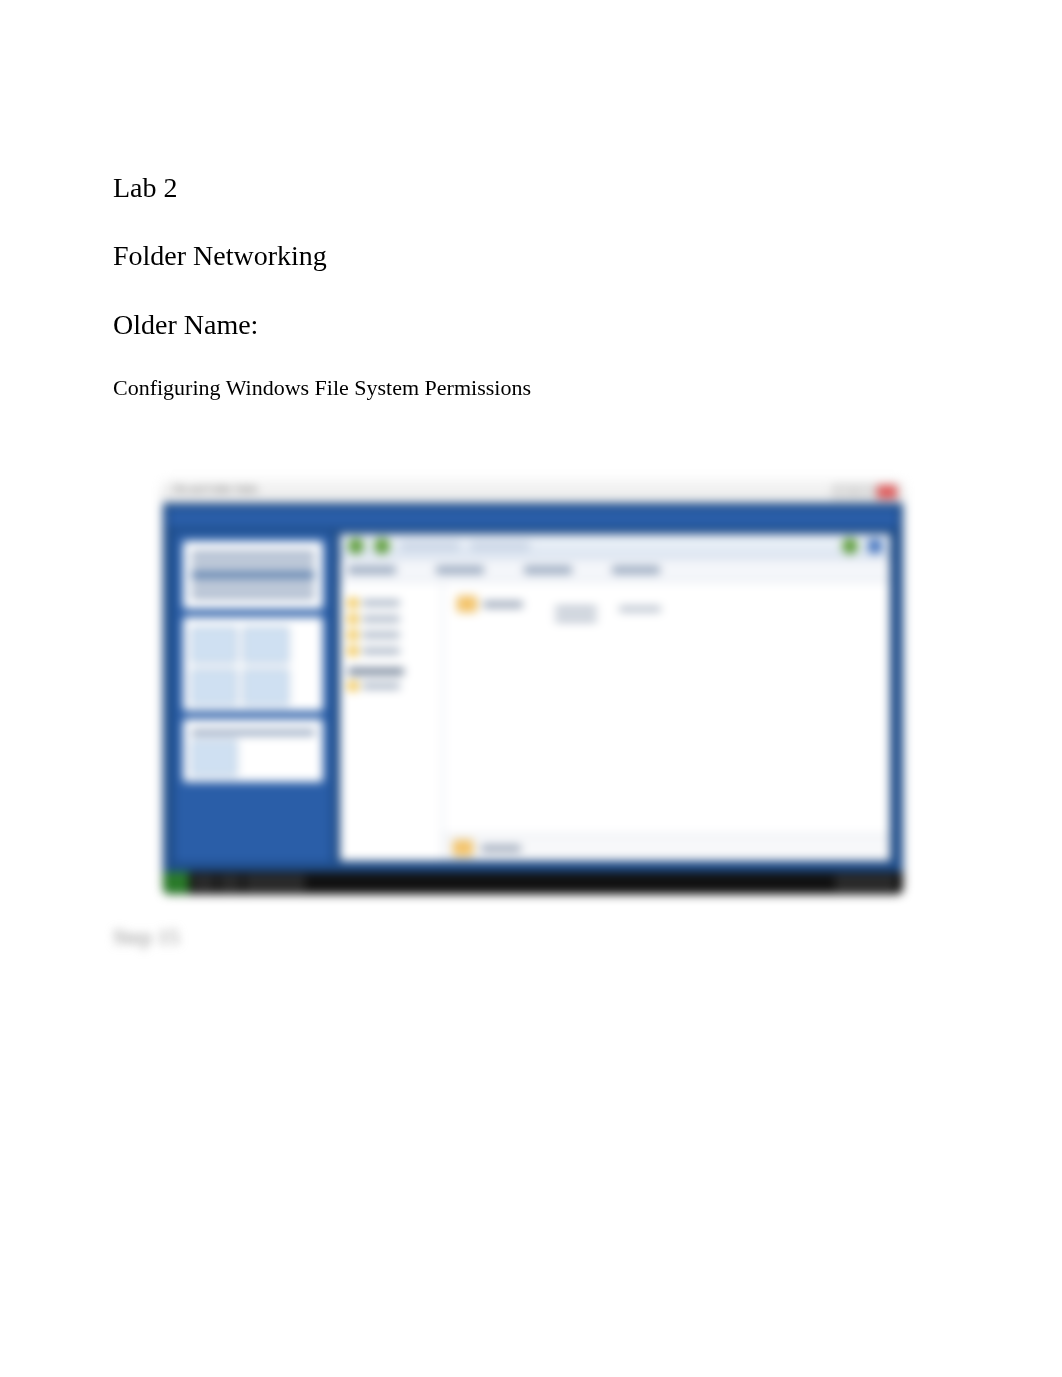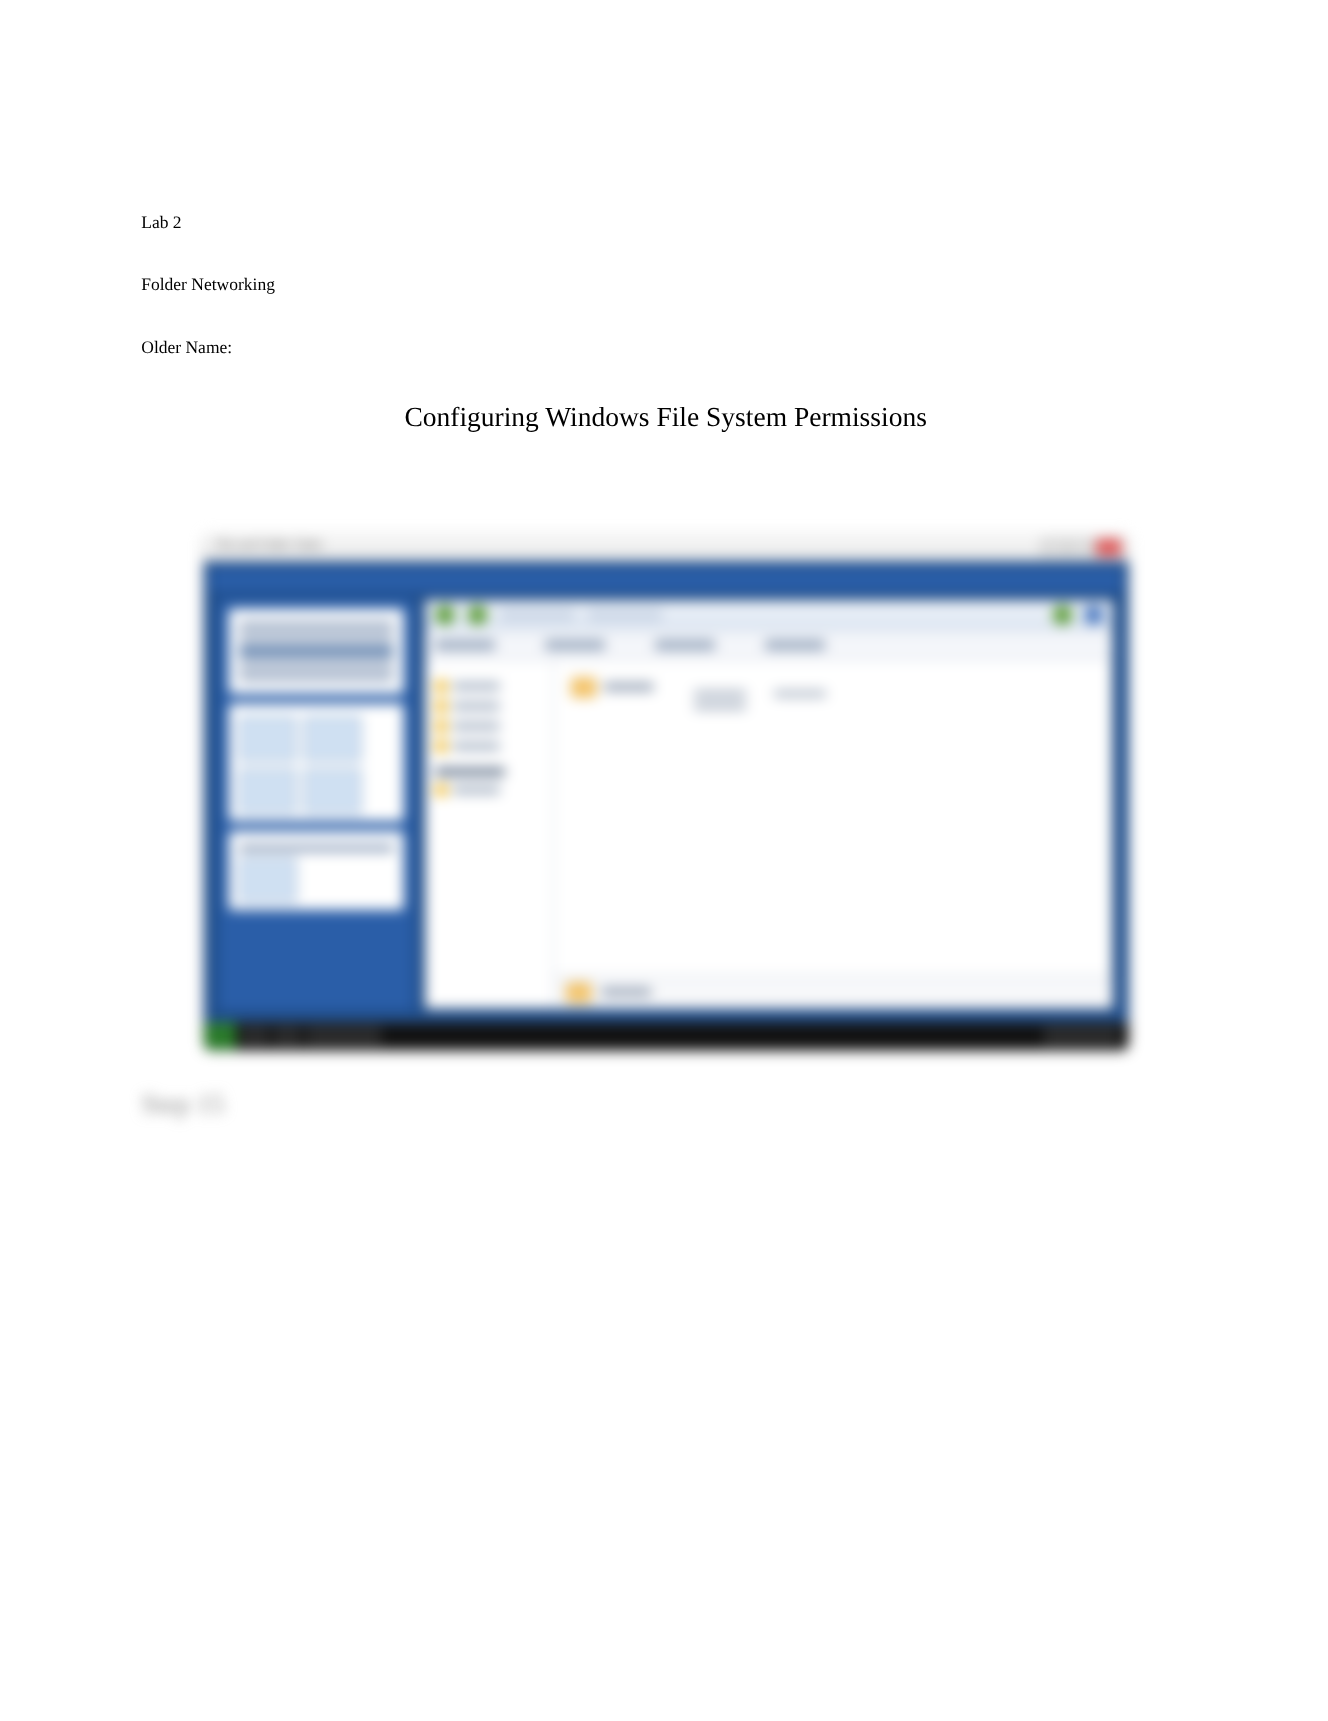--- a/index.html
+++ b/index.html
@@ -1,18 +1,18 @@
 <!DOCTYPE html>
 <html><head>
 <meta charset="utf-8">
 <style>
   html,body{margin:0;padding:0;background:#fff;width:1062px;font-family:"Times New Roman",Times,serif;color:#000}
   .page{width:1062px;height:1377px;position:relative;box-sizing:border-box;padding:170px 110px 0 113px}
-  .para{font-size:14px;line-height:1.3;margin:0 0 32px 0}
-  .centered{font-size:22px;text-align:center;margin:0 0 80px 0}
+  .para{font-size:28px;line-height:1.3;margin:0 0 32px 0}
+  .centered{font-size:22px;margin:0 0 80px 0}
   .screenshot{width:740px;height:413px;margin:0 auto 30px auto;position:relative;border-radius:6px;overflow:hidden;box-shadow:0 1px 4px rgba(0,0,0,.25);filter:blur(5px)}
   .ss-titlebar{position:absolute;left:0;right:0;top:0;height:22px;background:linear-gradient(#f7f7f7,#e8e8e8);border-bottom:1px solid #c8c8c8}
   .ss-title{position:absolute;left:10px;top:3px;font-size:9px;color:#555;font-family:Arial,sans-serif}
   .ss-winbtns{position:absolute;right:6px;top:4px;display:flex;gap:2px}
   .ss-winbtn{width:18px;height:12px;background:#e0e0e0;border:1px solid #b0b0b0}
   .ss-winbtn.close{background:#e06060;border-color:#c04040}
   .ss-body{position:absolute;left:0;right:0;top:22px;bottom:22px;background:#1f4e8c}
   .ss-bluebar{position:absolute;left:6px;right:6px;top:6px;height:18px;background:#2a5ea8;border-radius:2px}
   .ss-leftpanel{position:absolute;left:12px;top:30px;bottom:10px;width:156px;background:#2a5ea8;border-radius:2px}
   .lp-group{background:#fff;margin:8px;border-radius:3px;padding:6px 8px}

